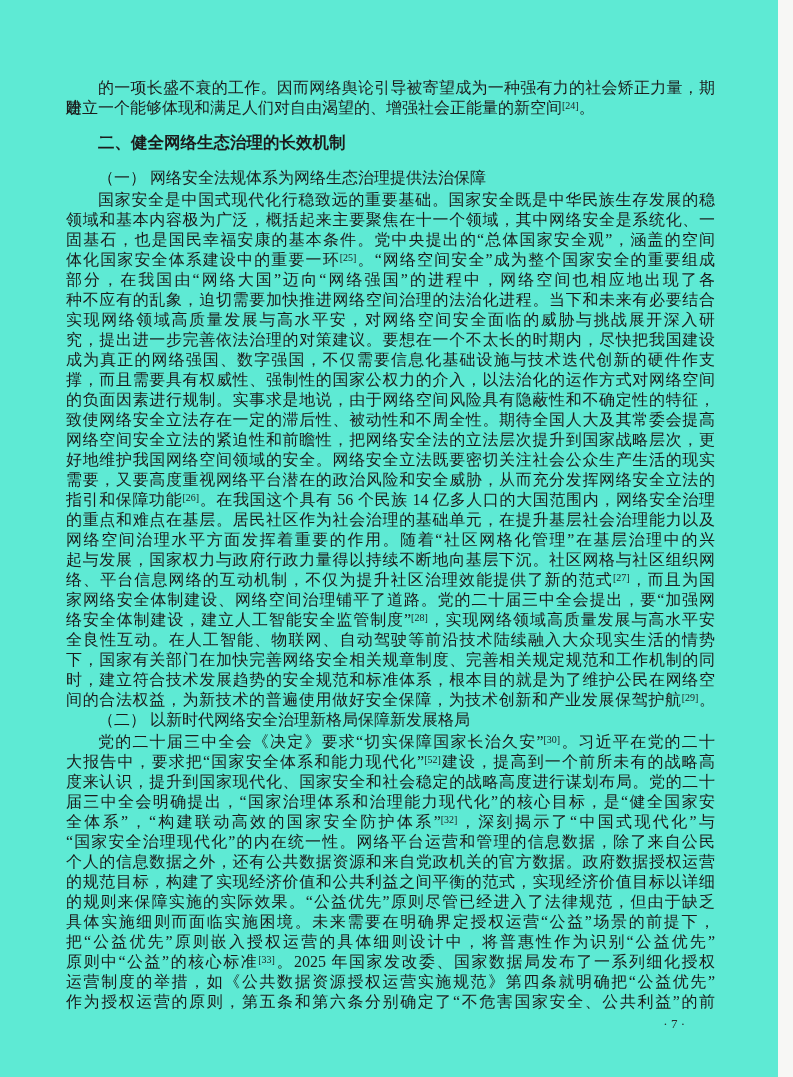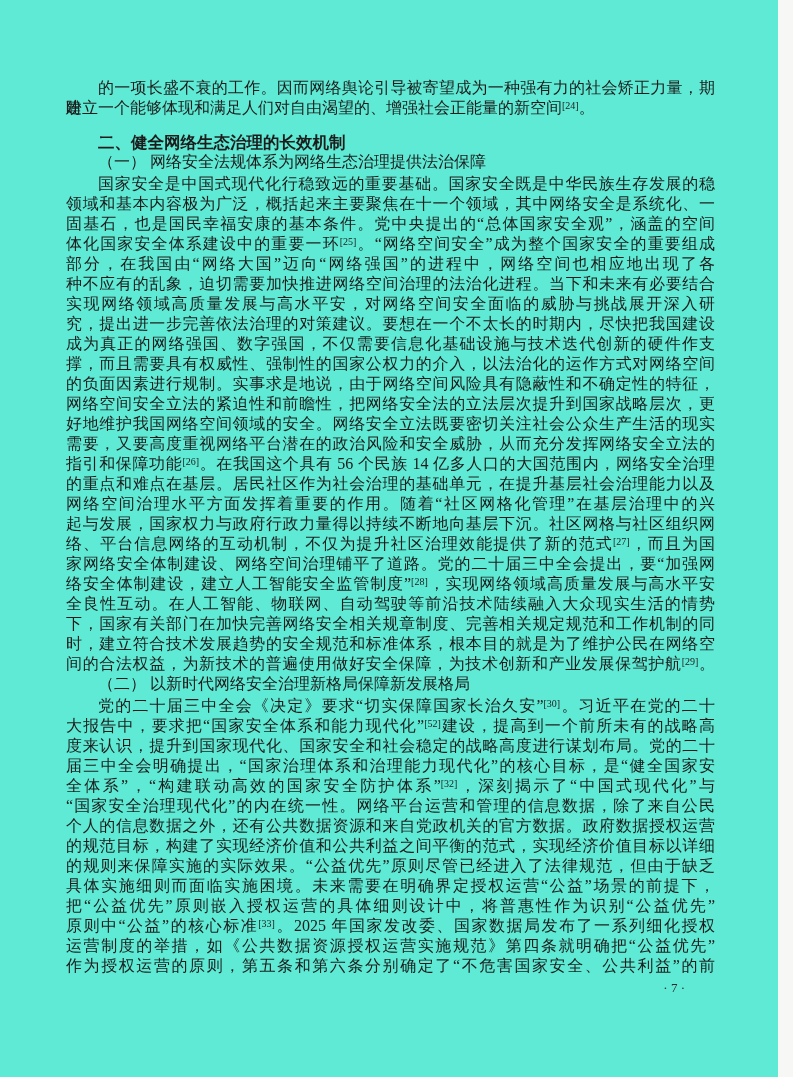--- a/index.html
+++ b/index.html
@@ -29,21 +29,21 @@
   .line.fill {
     text-align-last: justify;
   }
   .section-heading {
     font-family: "Liberation Sans", "DejaVu Sans", sans-serif;
     font-weight: 700;
     font-size: 16.5px;
     line-height: 20px;
     padding-left: 32px;
     margin-top: 14px;
-    margin-bottom: 0;
+    margin-bottom: 16px;
   }
   .sub-heading {
     font-size: 16px;
     line-height: 20px;
     padding-left: 32px;
     margin-bottom: 2px;
   }
   .para .line:first-child { text-indent: 2em; }
   sup.ref {
     font-size: 10px;
@@ -79,20 +79,21 @@
       <div class="line fill">领域和基本内容极为广泛，概括起来主要聚焦在十一个领域，其中网络安全是系统化、一</div>
       <div class="line fill">固基石，也是国民幸福安康的基本条件。党中央提出的“总体国家安全观”，涵盖的空间</div>
       <div class="line fill">体化国家安全体系建设中的重要一环<sup class="ref">[25]</sup>。“网络空间安全”成为整个国家安全的重要组成</div>
       <div class="line fill">部分，在我国由“网络大国”迈向“网络强国”的进程中，网络空间也相应地出现了各</div>
       <div class="line fill">种不应有的乱象，迫切需要加快推进网络空间治理的法治化进程。当下和未来有必要结合</div>
       <div class="line fill">实现网络领域高质量发展与高水平安，对网络空间安全面临的威胁与挑战展开深入研</div>
       <div class="line fill">究，提出进一步完善依法治理的对策建议。要想在一个不太长的时期内，尽快把我国建设</div>
       <div class="line fill">成为真正的网络强国、数字强国，不仅需要信息化基础设施与技术迭代创新的硬件作支</div>
       <div class="line fill">撑，而且需要具有权威性、强制性的国家公权力的介入，以法治化的运作方式对网络空间</div>
       <div class="line fill">的负面因素进行规制。实事求是地说，由于网络空间风险具有隐蔽性和不确定性的特征，</div>
+      <div class="line fill">致使网络安全立法存在一定的滞后性、被动性和不周全性。期待全国人大及其常委会提高</div>
       <div class="line fill">网络空间安全立法的紧迫性和前瞻性，把网络安全法的立法层次提升到国家战略层次，更</div>
       <div class="line fill">好地维护我国网络空间领域的安全。网络安全立法既要密切关注社会公众生产生活的现实</div>
       <div class="line fill">需要，又要高度重视网络平台潜在的政治风险和安全威胁，从而充分发挥网络安全立法的</div>
       <div class="line fill">指引和保障功能<sup class="ref">[26]</sup>。在我国这个具有 56 个民族 14 亿多人口的大国范围内，网络安全治理</div>
       <div class="line fill">的重点和难点在基层。居民社区作为社会治理的基础单元，在提升基层社会治理能力以及</div>
       <div class="line fill">网络空间治理水平方面发挥着重要的作用。随着“社区网格化管理”在基层治理中的兴</div>
       <div class="line fill">起与发展，国家权力与政府行政力量得以持续不断地向基层下沉。社区网格与社区组织网</div>
       <div class="line fill">络、平台信息网络的互动机制，不仅为提升社区治理效能提供了新的范式<sup class="ref">[27]</sup>，而且为国</div>
       <div class="line fill">家网络安全体制建设、网络空间治理铺平了道路。党的二十届三中全会提出，要“加强网</div>
       <div class="line fill">络安全体制建设，建立人工智能安全监管制度”<sup class="ref">[28]</sup>，实现网络领域高质量发展与高水平安</div>

